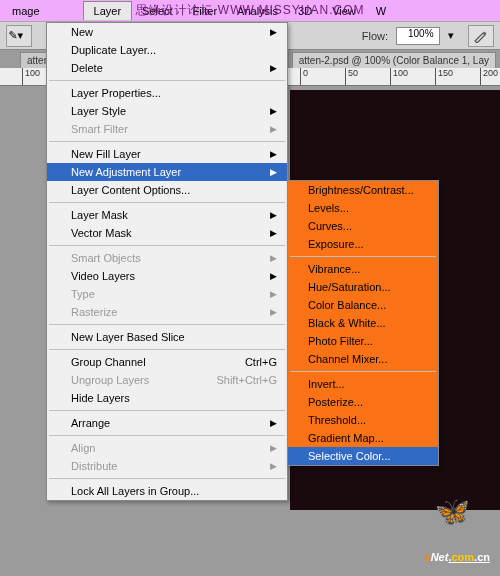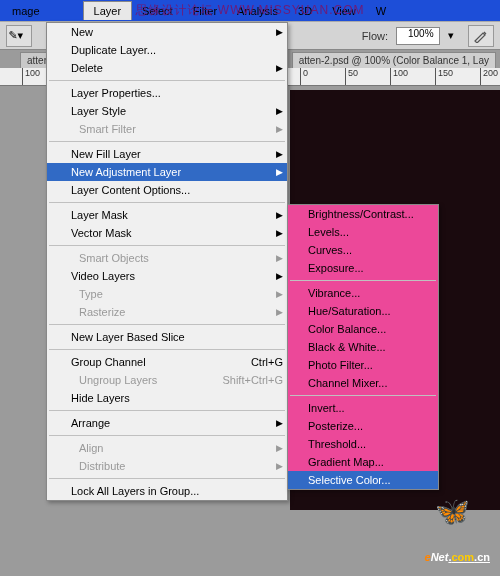--- a/index.html
+++ b/index.html
@@ -1,44 +1,44 @@
 <!DOCTYPE html>
 <html><head>
 <meta charset="utf-8">
 <style>
 * { margin: 0; padding: 0; box-sizing: border-box; font-family: "Segoe UI", Tahoma, sans-serif; font-size: 11px; }
 body { width: 500px; height: 576px; background: #9b9b9b; overflow: hidden; position: relative; }
 
-.menubar { display: flex; background: #1d4ed8; height: 22px; align-items: center; padding-left: 2px; border-bottom: 1px solid #aaa; }
+.menubar { display: flex; background: #f0abfc; height: 22px; align-items: center; padding-left: 2px; border-bottom: 1px solid #aaa; }
 .menubar-item { padding: 3px 10px; cursor: default; color: #000; }
 .menubar-item.active { background: #e8e8e8; border: 1px solid #888; border-bottom: none; margin-left: 33px; }
 
 .toolbar { display: flex; align-items: center; height: 28px; background: #d4d4d4; border-bottom: 1px solid #888; padding: 0 6px; gap: 8px; }
 .tool-btn { width: 26px; height: 22px; border: 1px solid #999; background: #e0e0e0; display: inline-flex; align-items: center; justify-content: center; }
 .flow-label { color: #333; }
 .flow-input { width: 44px; height: 18px; border: 1px solid #888; background: #fff; font-size: 10px; padding: 0 11px; }
 .chev { width: 12px; display: inline-block; }
 
 .tabs-row { height: 18px; background: #9b9b9b; display: flex; align-items: flex-end; position: relative; }
 .tab { background: #c8c8c8; border: 1px solid #888; border-bottom: none; padding: 2px 6px; font-size: 10px; margin-left: 20px; color: #333; }
 .tab-right { position: absolute; right: 4px; background: #cfcfcf; border: 1px solid #888; border-bottom: none; padding: 2px 6px; font-size: 10px; color: #333; }
 
 .ruler-h { height: 18px; background: #eee; border-bottom: 1px solid #777; position: relative; overflow: hidden; }
 .ruler-h .tick { position: absolute; top: 0; height: 32px; border-left: 1px solid #555; font-size: 9px; color: #333; padding-left: 2px; }
 
 .canvas-area { position: absolute; right: 0; top: 90px; width: 210px; height: 420px; background: #1a0a0e; }
 
 .dropdown { position: absolute; top: 22px; left: 46px; width: 242px; background: #f0f0f0; border: 1px solid #888; box-shadow: 2px 2px 4px rgba(0,0,0,0.3); z-index: 10; }
-.menu-item { display: flex; justify-content: space-between; align-items: center; padding: 3px 4px 3px 24px; cursor: default; color: #000; position: relative; }
-.menu-item.disabled { color: #999; margin-left: 8px; }
+.menu-item { display: flex; justify-content: space-between; align-items: center; padding: 3px 10px 3px 24px; cursor: default; color: #000; position: relative; }
+.menu-item.disabled { color: #999; }
 .menu-item.highlighted { background: #316ac5; color: #fff; }
 .menu-item .arrow { font-size: 9px; }
 .menu-sep { height: 1px; background: #c0c0c0; margin: 3px 2px; }
 
-.submenu { position: absolute; left: 287px; top: 180px; width: 152px; background: #ec4899; border: 1px solid #888; box-shadow: 2px 2px 4px rgba(0,0,0,0.3); z-index: 11; margin-top: 24px; }
+.submenu { position: absolute; left: 287px; top: 180px; width: 152px; background: #f97316; border: 1px solid #888; box-shadow: 2px 2px 4px rgba(0,0,0,0.3); z-index: 11; }
 .submenu .menu-item { padding: 3px 12px 3px 20px; }
 
 .watermark-top { position: absolute; top: 2px; left: 50%; transform: translateX(-50%); color: #701a75; font-size: 12px; letter-spacing: 1px; z-index: 2; }
 .logo-area { position: absolute; bottom: 8px; right: 10px; z-index: 3; color: #fff; }
 .logo-enet { font-size: 26px; font-weight: bold; font-style: italic; }
 .logo-enet .e { color: #ff8400; }
 .logo-enet .net { color: #fff; }
 .logo-dom { font-size: 14px; color: #fff; font-weight: bold; text-decoration: underline; }
 .logo-dom .com { color: #ffcc00; }
 .butterfly { position: absolute; bottom: 48px; right: 30px; color: #777; font-size: 28px; z-index: 3; }

